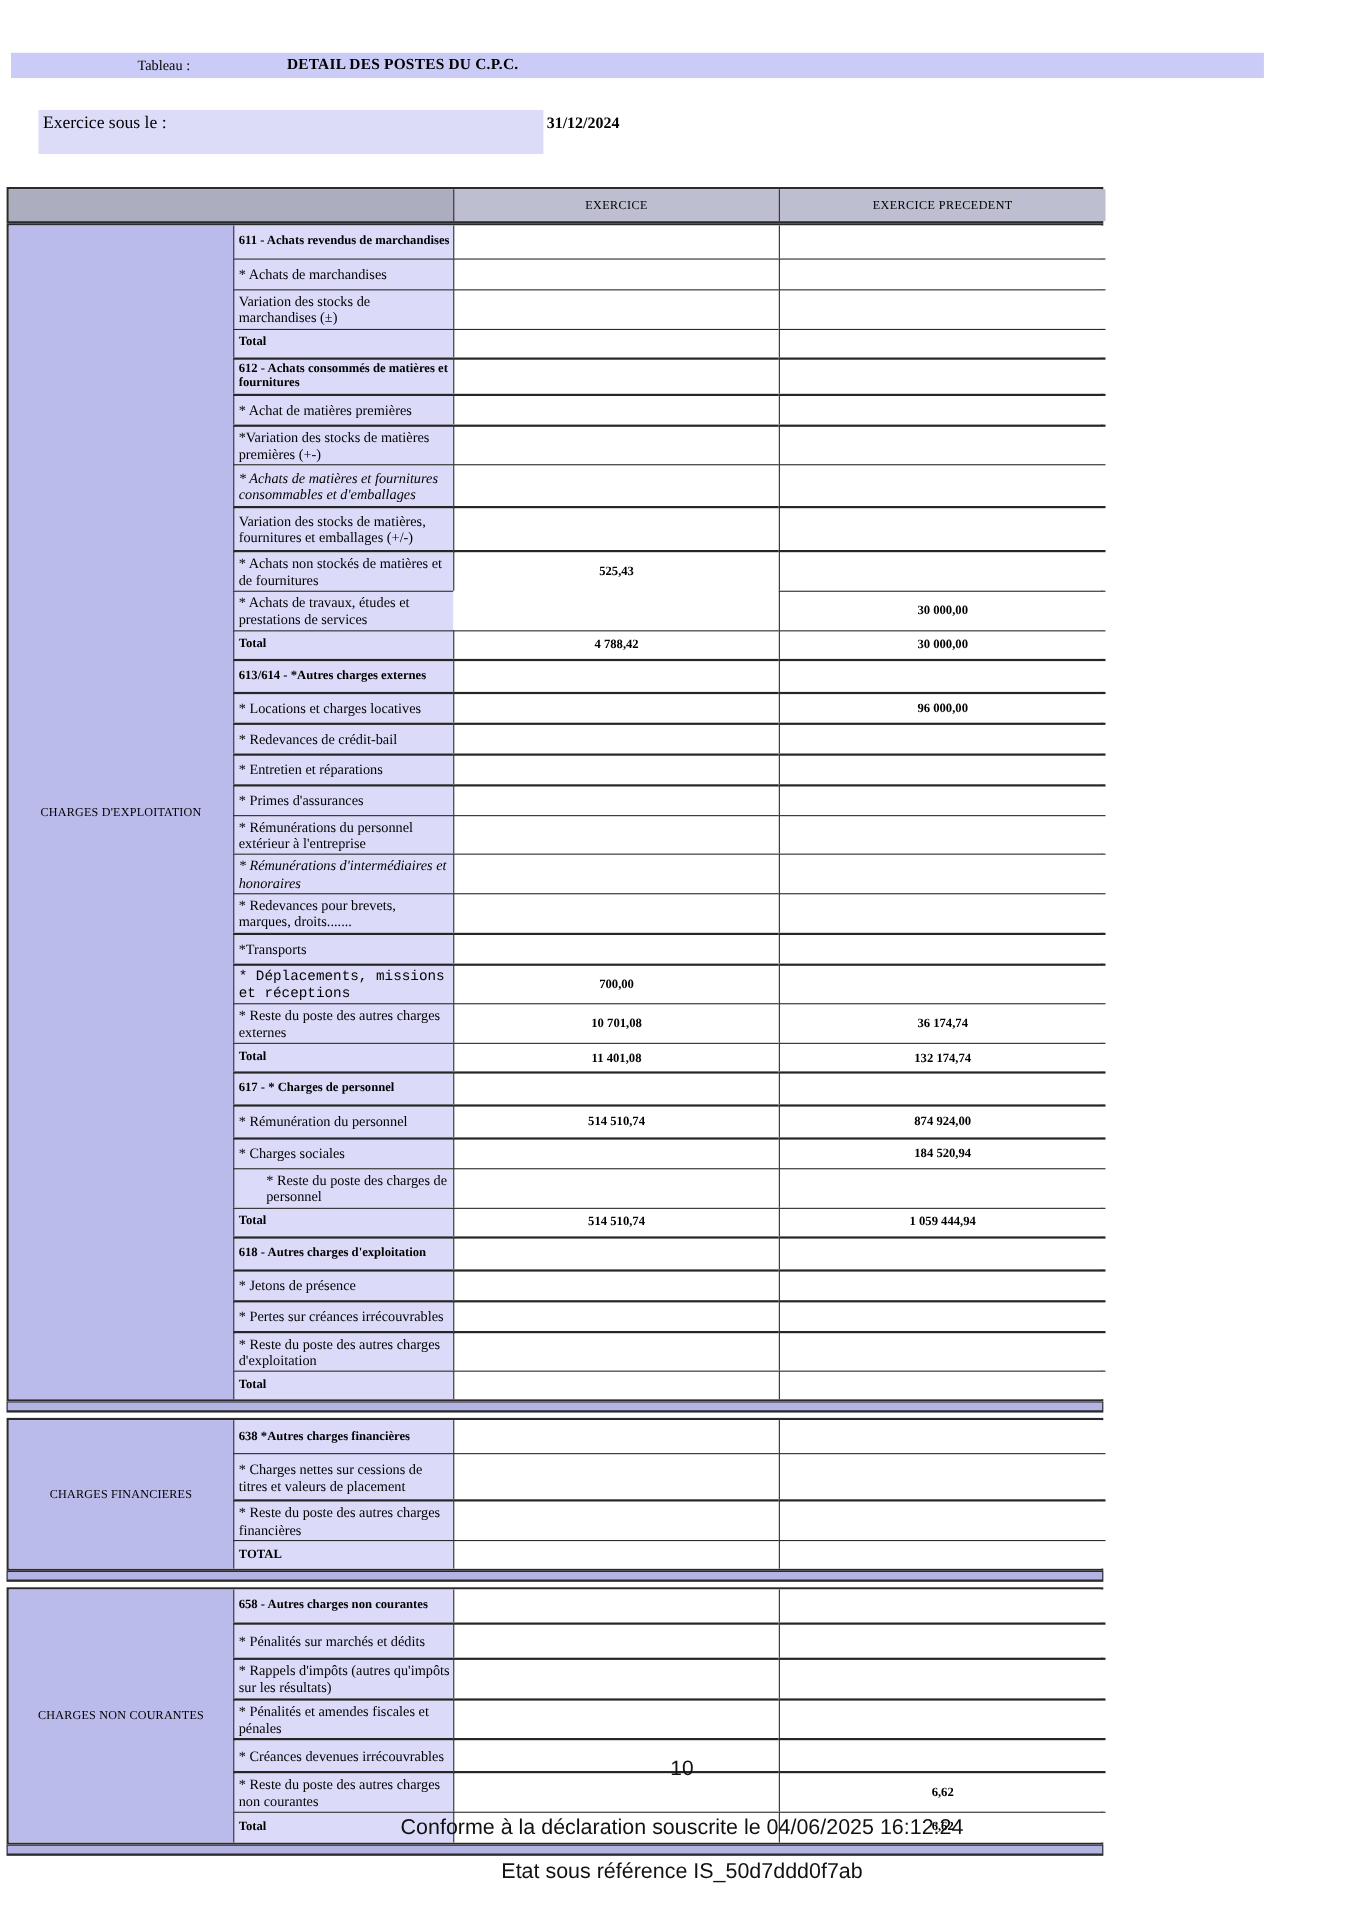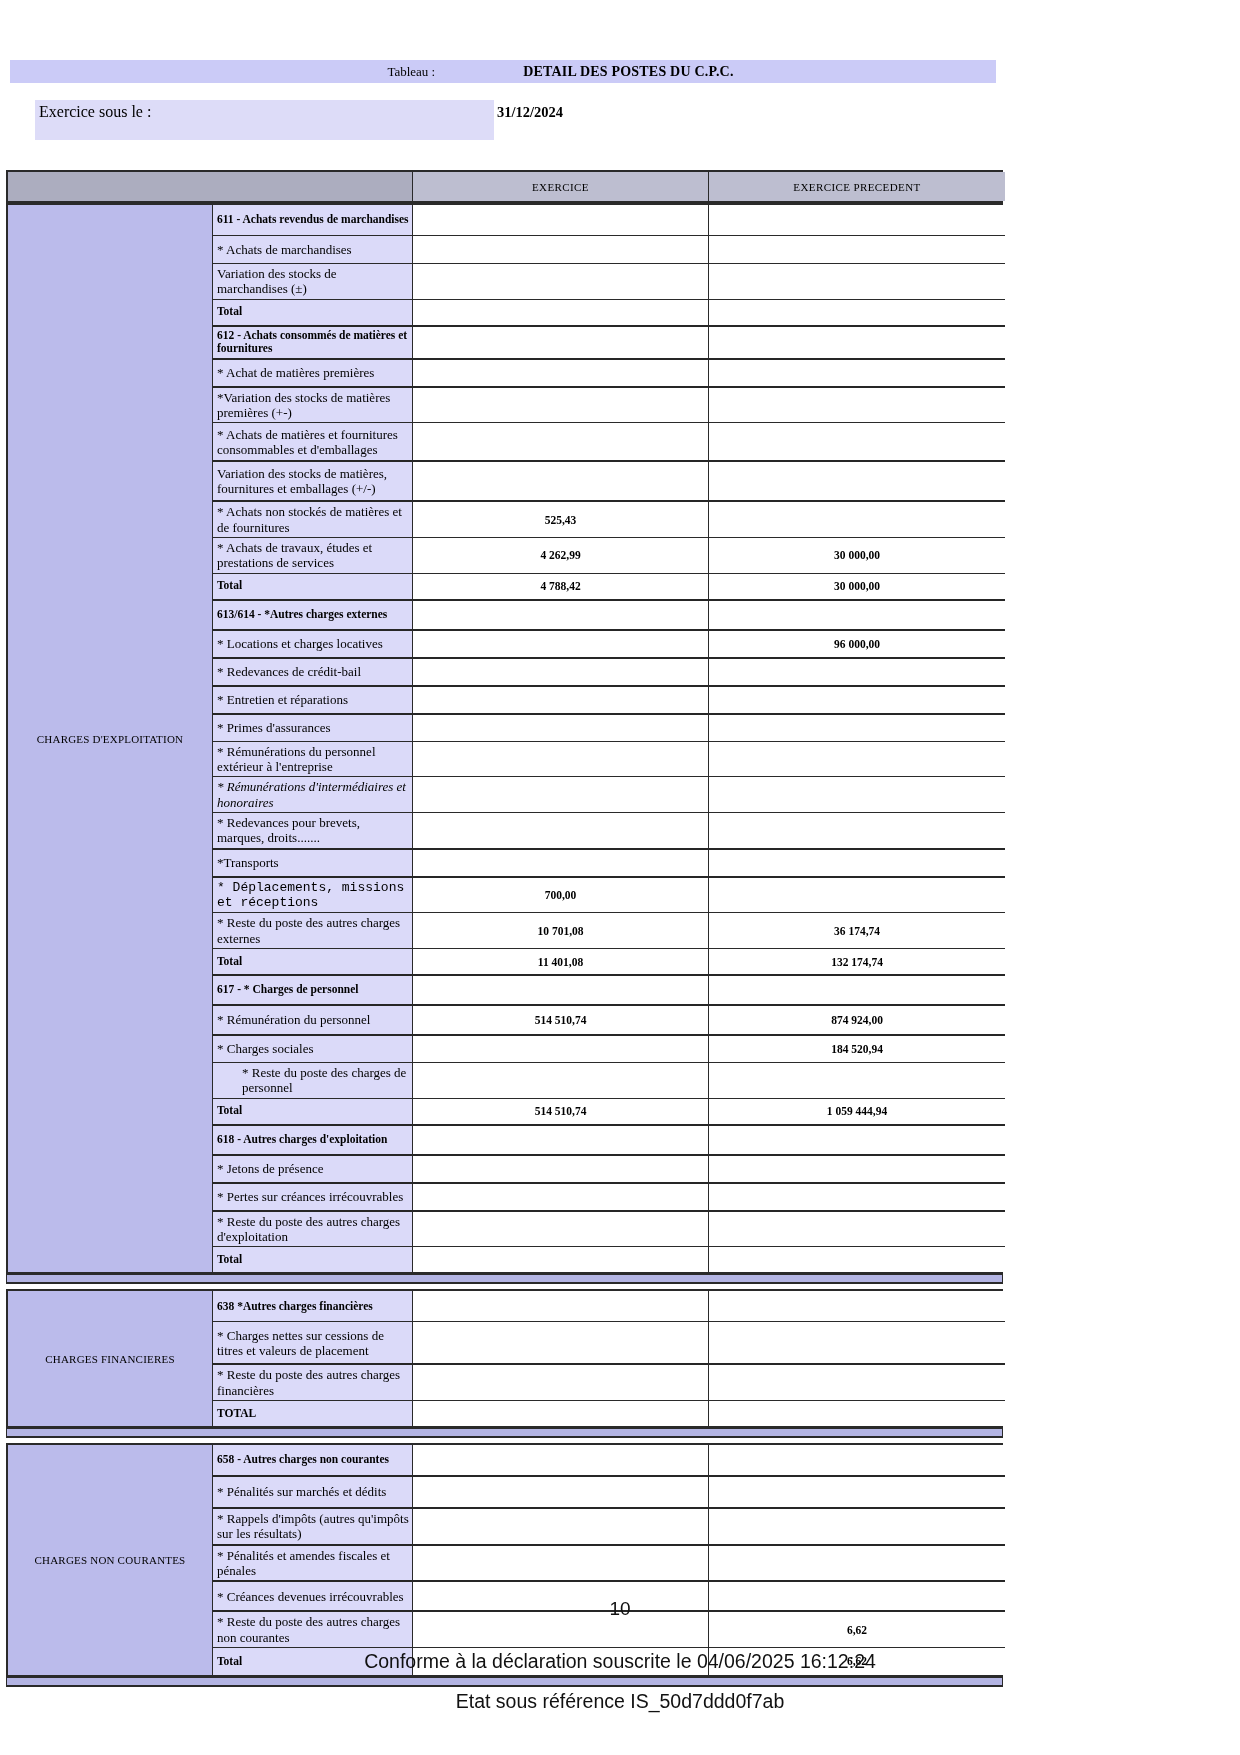--- a/index.html
+++ b/index.html
@@ -6,23 +6,23 @@
   .page{
     position:relative;
     width:1240px;height:1755px;
     background:#fff;
     font-family:"Liberation Serif","DejaVu Serif",serif;
     color:#000;
     overflow:hidden;
   }
   
   .title-bar{
-    position:absolute;left:10px;top:60px;width:986px;height:23px;
+    position:absolute;left:10px;top:48px;width:1139px;height:23px;
     background:var(--title-bar-bg,#cbcbf7);
-    display:flex;align-items:center;justify-content:center;
+    display:flex;align-items:center;
   }
   .tableau-label{font-size:13px;margin-left:115px;}
   .doc-title{font-size:14px;font-weight:bold;margin-left:88px;letter-spacing:.2px;}
   .exercice-row{position:absolute;left:35px;top:100px;width:1170px;height:40px;}
   .exercice-box{
     position:absolute;left:0;top:0;width:459px;height:40px;
     background:var(--exercice-box-bg,#dddcf8);
   }
   .exercice-label{position:absolute;left:4px;top:3px;font-size:16px;}
   .exercice-value{position:absolute;left:462px;top:4px;font-size:14.5px;font-weight:bold;}
@@ -121,31 +121,30 @@
           <div class="cell val-cell prev" style="grid-row: 4; min-height: 26px;"></div>
           <div class="cell label-cell bold thick" style="grid-row: 5; min-height: 30px;">612 - Achats consommés de matières et fournitures</div>
           <div class="cell val-cell ex thick" style="grid-row: 5; min-height: 30px;"></div>
           <div class="cell val-cell prev thick" style="grid-row: 5; min-height: 30px;"></div>
           <div class="cell label-cell thick" style="grid-row: 6; min-height: 28px;">* Achat de matières premières</div>
           <div class="cell val-cell ex thick" style="grid-row: 6; min-height: 28px;"></div>
           <div class="cell val-cell prev thick" style="grid-row: 6; min-height: 28px;"></div>
           <div class="cell label-cell thick" style="grid-row: 7; min-height: 28px;">*Variation des stocks de matières premières (+-)</div>
           <div class="cell val-cell ex thick" style="grid-row: 7; min-height: 28px;"></div>
           <div class="cell val-cell prev thick" style="grid-row: 7; min-height: 28px;"></div>
-          <div class="cell label-cell" style="grid-row: 8; min-height: 38px;">* Achats de matières et fournitures consommables et d'emballages</div>
+          <div class="cell label-cell" style="grid-row: 8; min-height: 38px; font-style: italic;">* Achats de matières et fournitures consommables et d'emballages</div>
           <div class="cell val-cell ex" style="grid-row: 8; min-height: 38px;"></div>
           <div class="cell val-cell prev" style="grid-row: 8; min-height: 38px;"></div>
           <div class="cell label-cell thick" style="grid-row: 9; min-height: 40px;">Variation des stocks de matières, fournitures et emballages (+/-)</div>
           <div class="cell val-cell ex thick" style="grid-row: 9; min-height: 40px;"></div>
           <div class="cell val-cell prev thick" style="grid-row: 9; min-height: 40px;"></div>
           <div class="cell label-cell thick" style="grid-row: 10; min-height: 28px;">* Achats non stockés de matières et de fournitures</div>
           <div class="cell val-cell ex thick" style="grid-row: 10; min-height: 28px;">525,43</div>
           <div class="cell val-cell prev thick" style="grid-row: 10; min-height: 28px;"></div>
           <div class="cell label-cell" style="grid-row: 11; min-height: 28px;">* Achats de travaux, études et prestations de services</div>
-          <div class="cell val-cell ex" style="grid-row: 11; min-height: 28px;">4 262,99</div>
           <div class="cell val-cell prev" style="grid-row: 11; min-height: 28px;">30 000,00</div>
           <div class="cell label-cell bold" style="grid-row: 12; min-height: 26px;">Total</div>
           <div class="cell val-cell ex" style="grid-row: 12; min-height: 26px;">4 788,42</div>
           <div class="cell val-cell prev" style="grid-row: 12; min-height: 26px;">30 000,00</div>
           <div class="cell label-cell bold thick" style="grid-row: 13; min-height: 30px;">613/614 - *Autres charges externes</div>
           <div class="cell val-cell ex thick" style="grid-row: 13; min-height: 30px;"></div>
           <div class="cell val-cell prev thick" style="grid-row: 13; min-height: 30px;"></div>
           <div class="cell label-cell thick" style="grid-row: 14; min-height: 28px;">* Locations et charges locatives</div>
           <div class="cell val-cell ex thick" style="grid-row: 14; min-height: 28px;"></div>
           <div class="cell val-cell prev thick" style="grid-row: 14; min-height: 28px;">96 000,00</div>

